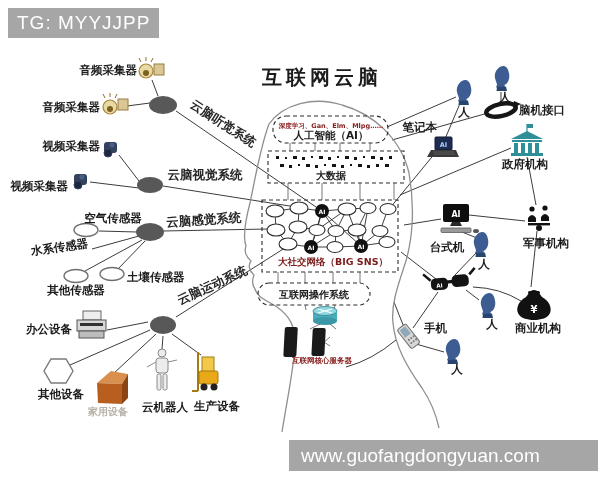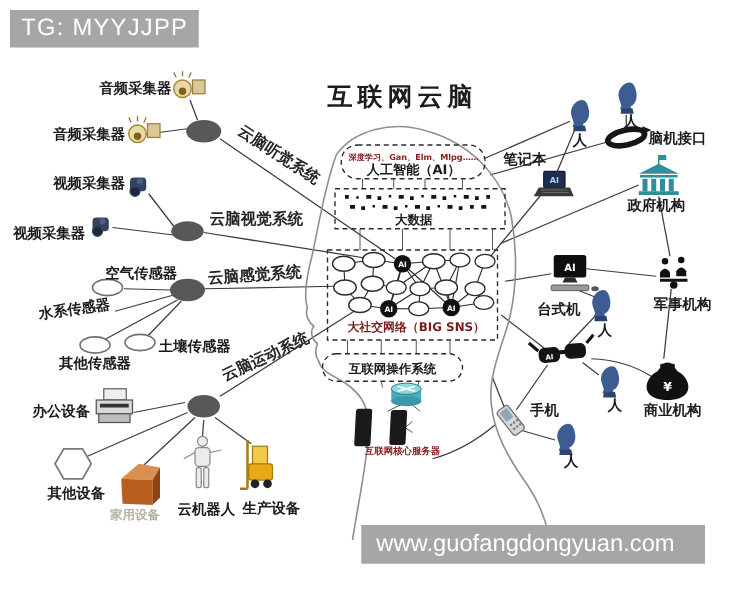--- a/index.html
+++ b/index.html
@@ -2,21 +2,21 @@
 <html><head>
 <meta charset="utf-8">
 <style>
   html,body{margin:0;padding:0;}
   body{width:600px;height:480px;position:relative;background:#ffffff;overflow:hidden;
        font-family:"DejaVu Sans","Liberation Sans",sans-serif;}
   .wm{position:absolute;background:#a6a6a6;color:#ffffff;
       font-family:"Liberation Sans","DejaVu Sans",sans-serif;}
   .wm-top{left:8px;top:8px;width:142px;height:30px;line-height:30px;
           padding-left:9px;font-size:19px;letter-spacing:1px;}
-  .wm-bottom{left:289px;top:420px;width:275px;height:31px;line-height:31px;
+  .wm-bottom{left:289px;top:440px;width:309px;height:31px;line-height:31px;
              padding-left:12px;font-size:19px;box-sizing:border-box;}
   svg{position:absolute;left:0;top:0;}
   text{font-family:"DejaVu Sans","Liberation Sans",sans-serif;font-weight:bold;fill:#1c1c1c;}
   .lbl{font-size:11.5px;}
   .sys{font-size:12.5px;fill:#262626;}
   .title{font-size:20px;letter-spacing:4px;}
   .algo{font-size:6.5px;fill:#8a2020;}
   .aibig{font-size:10.5px;}
   .bd{font-size:10px;}
   .snsl{font-size:9.5px;fill:#7a1c1c;}

